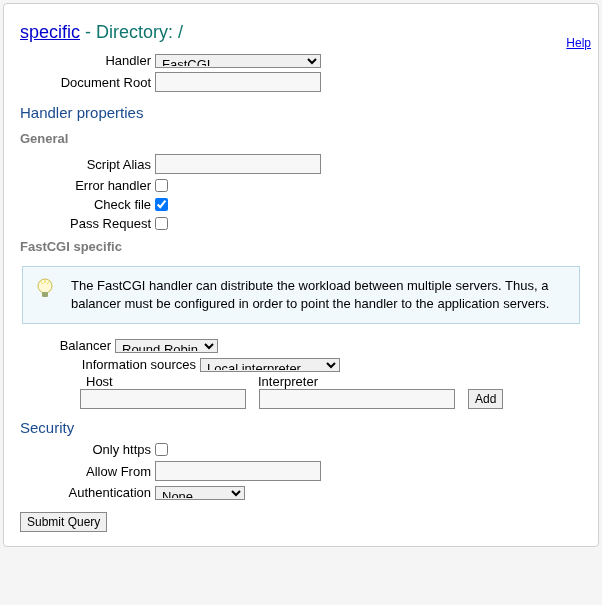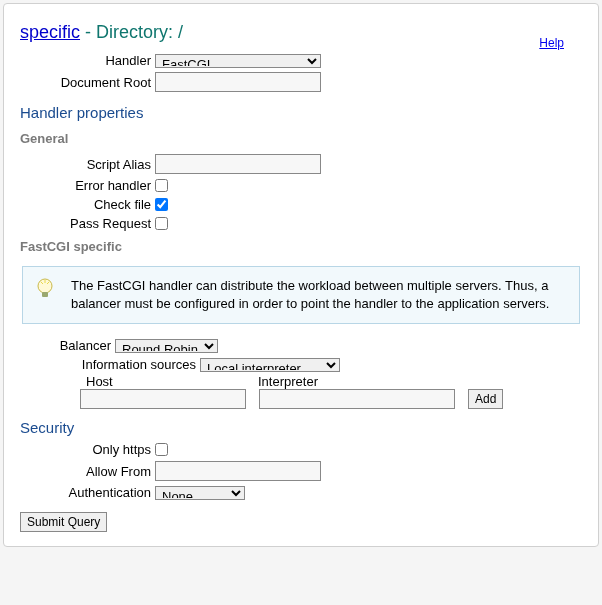--- a/index.html
+++ b/index.html
@@ -26,21 +26,21 @@
     color: #0000cc;
     text-decoration: underline;
     font-size: 18px;
   }
   .header .directory {
     color: #0f766e;
     font-size: 18px;
   }
   .help-link {
     position: absolute;
-    right: 34px;
+    right: 7px;
     top: 32px;
     color: #0000ee;
     font-size: 12px;
     text-decoration: underline;
   }
   .form-row {
     display: flex;
     align-items: center;
     padding: 2px 0;
   }

